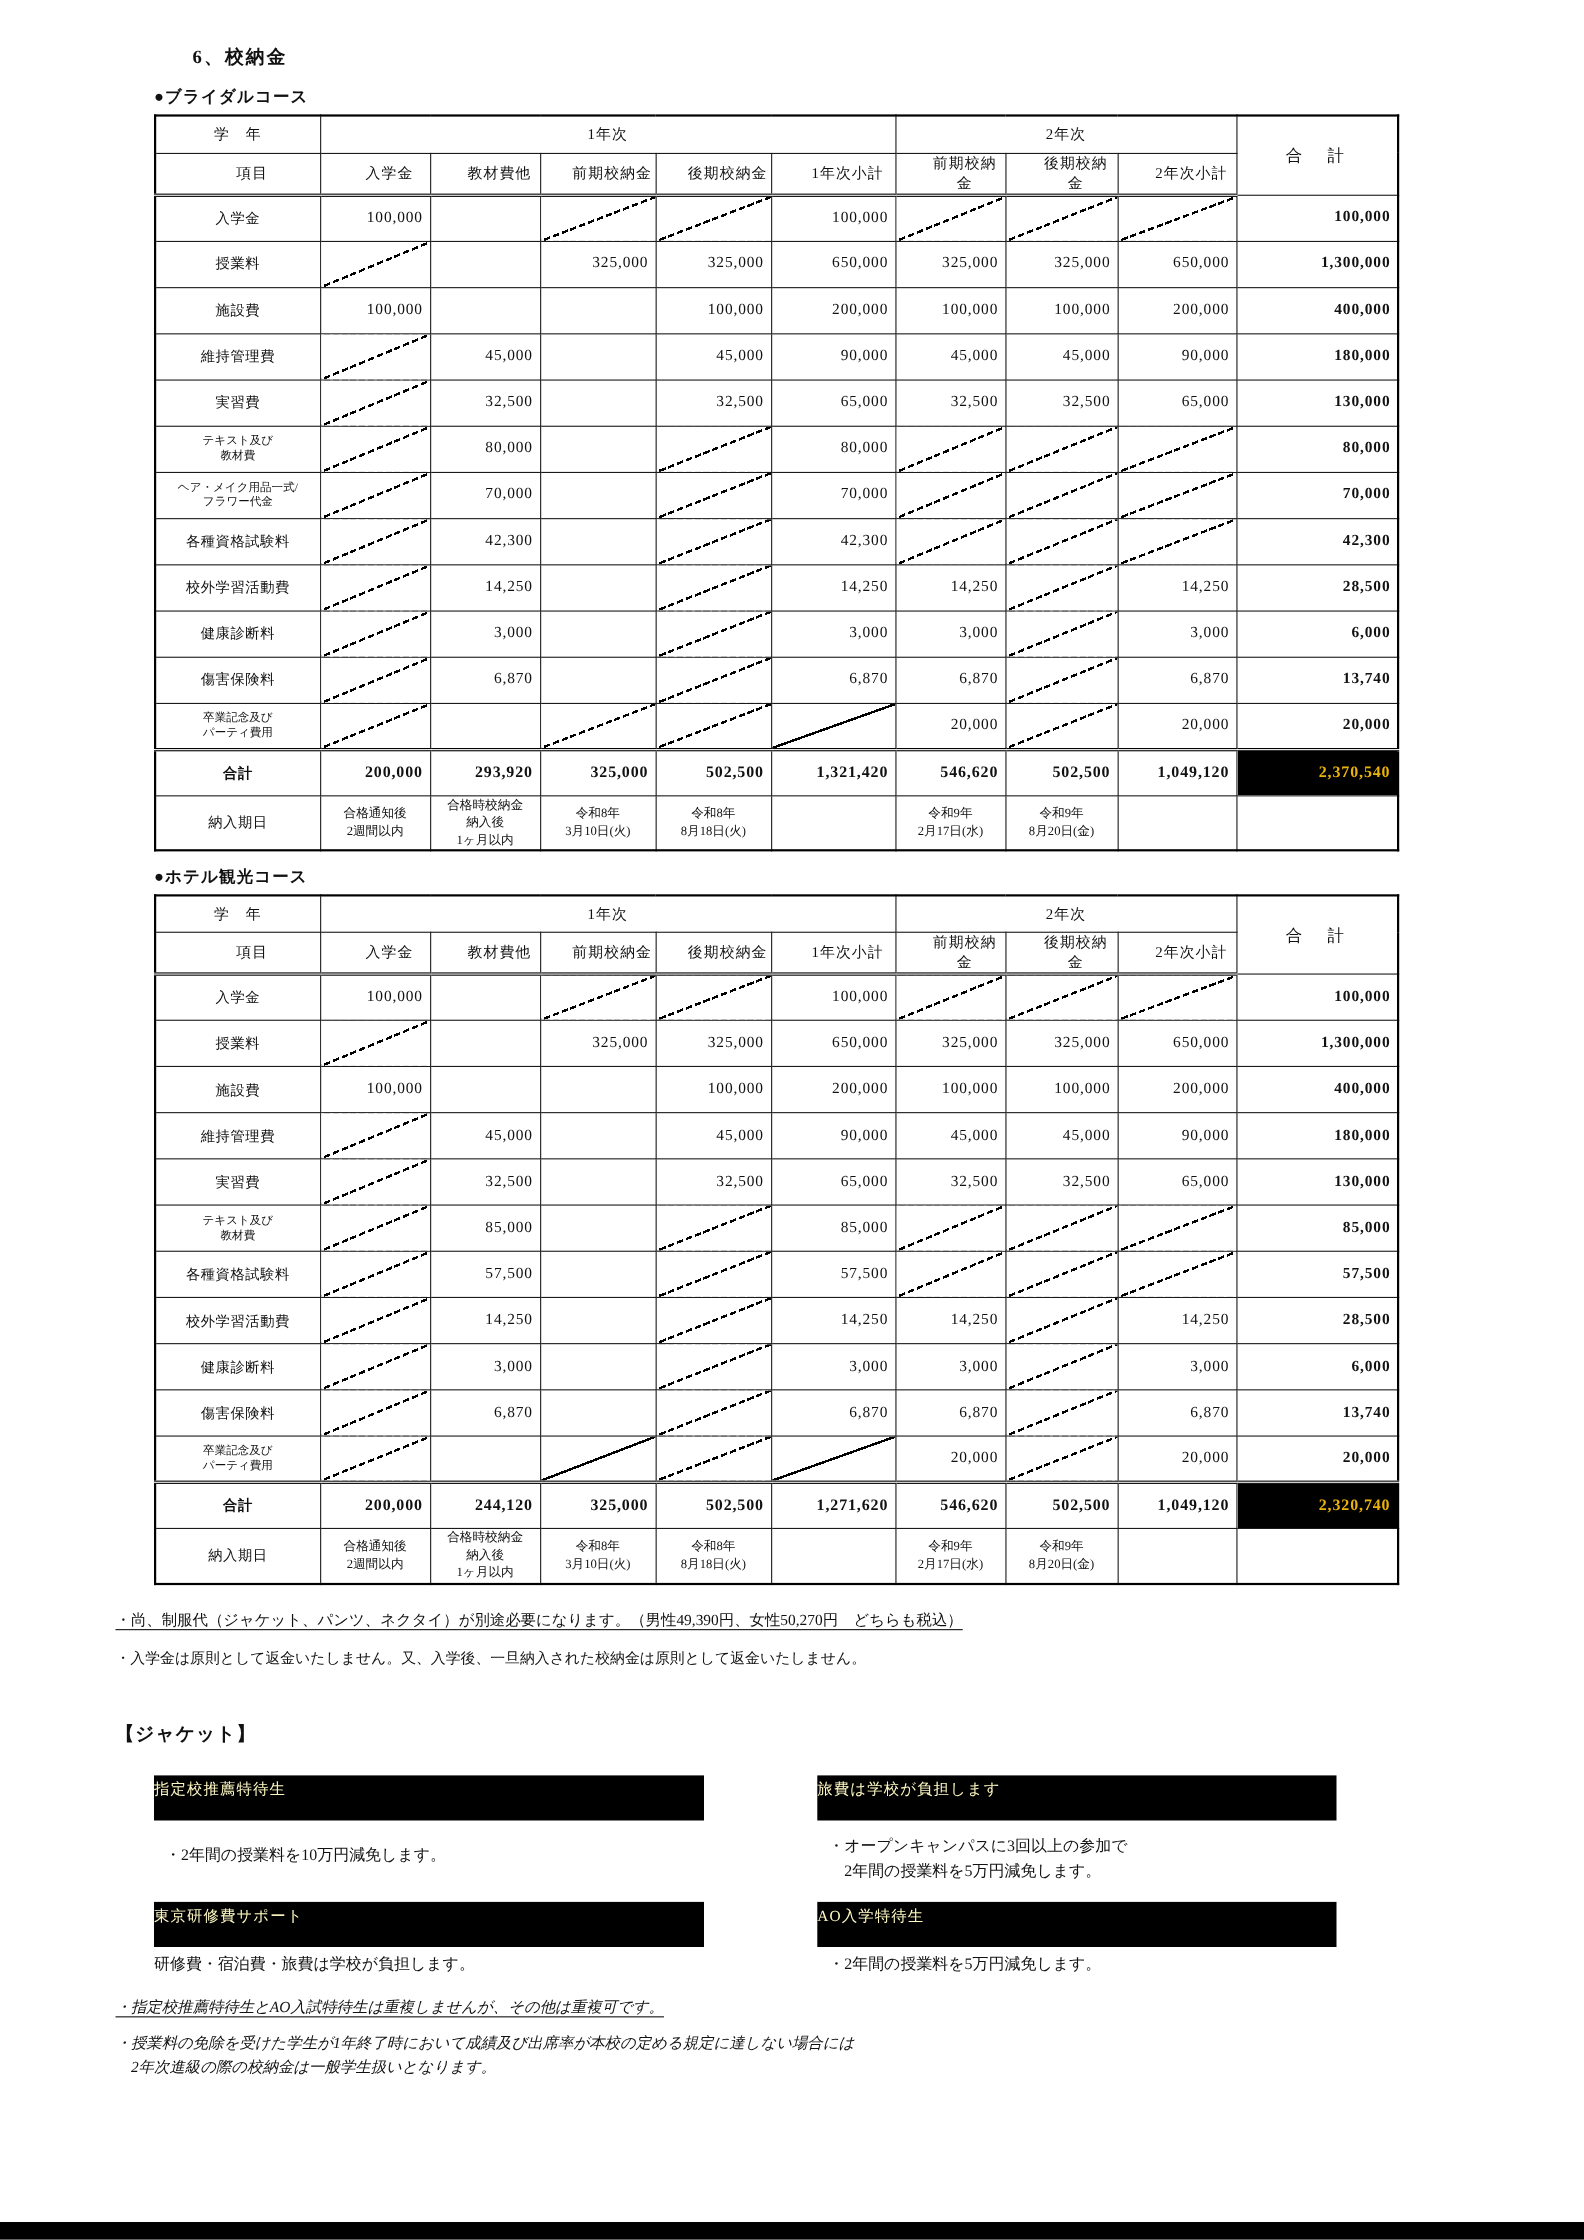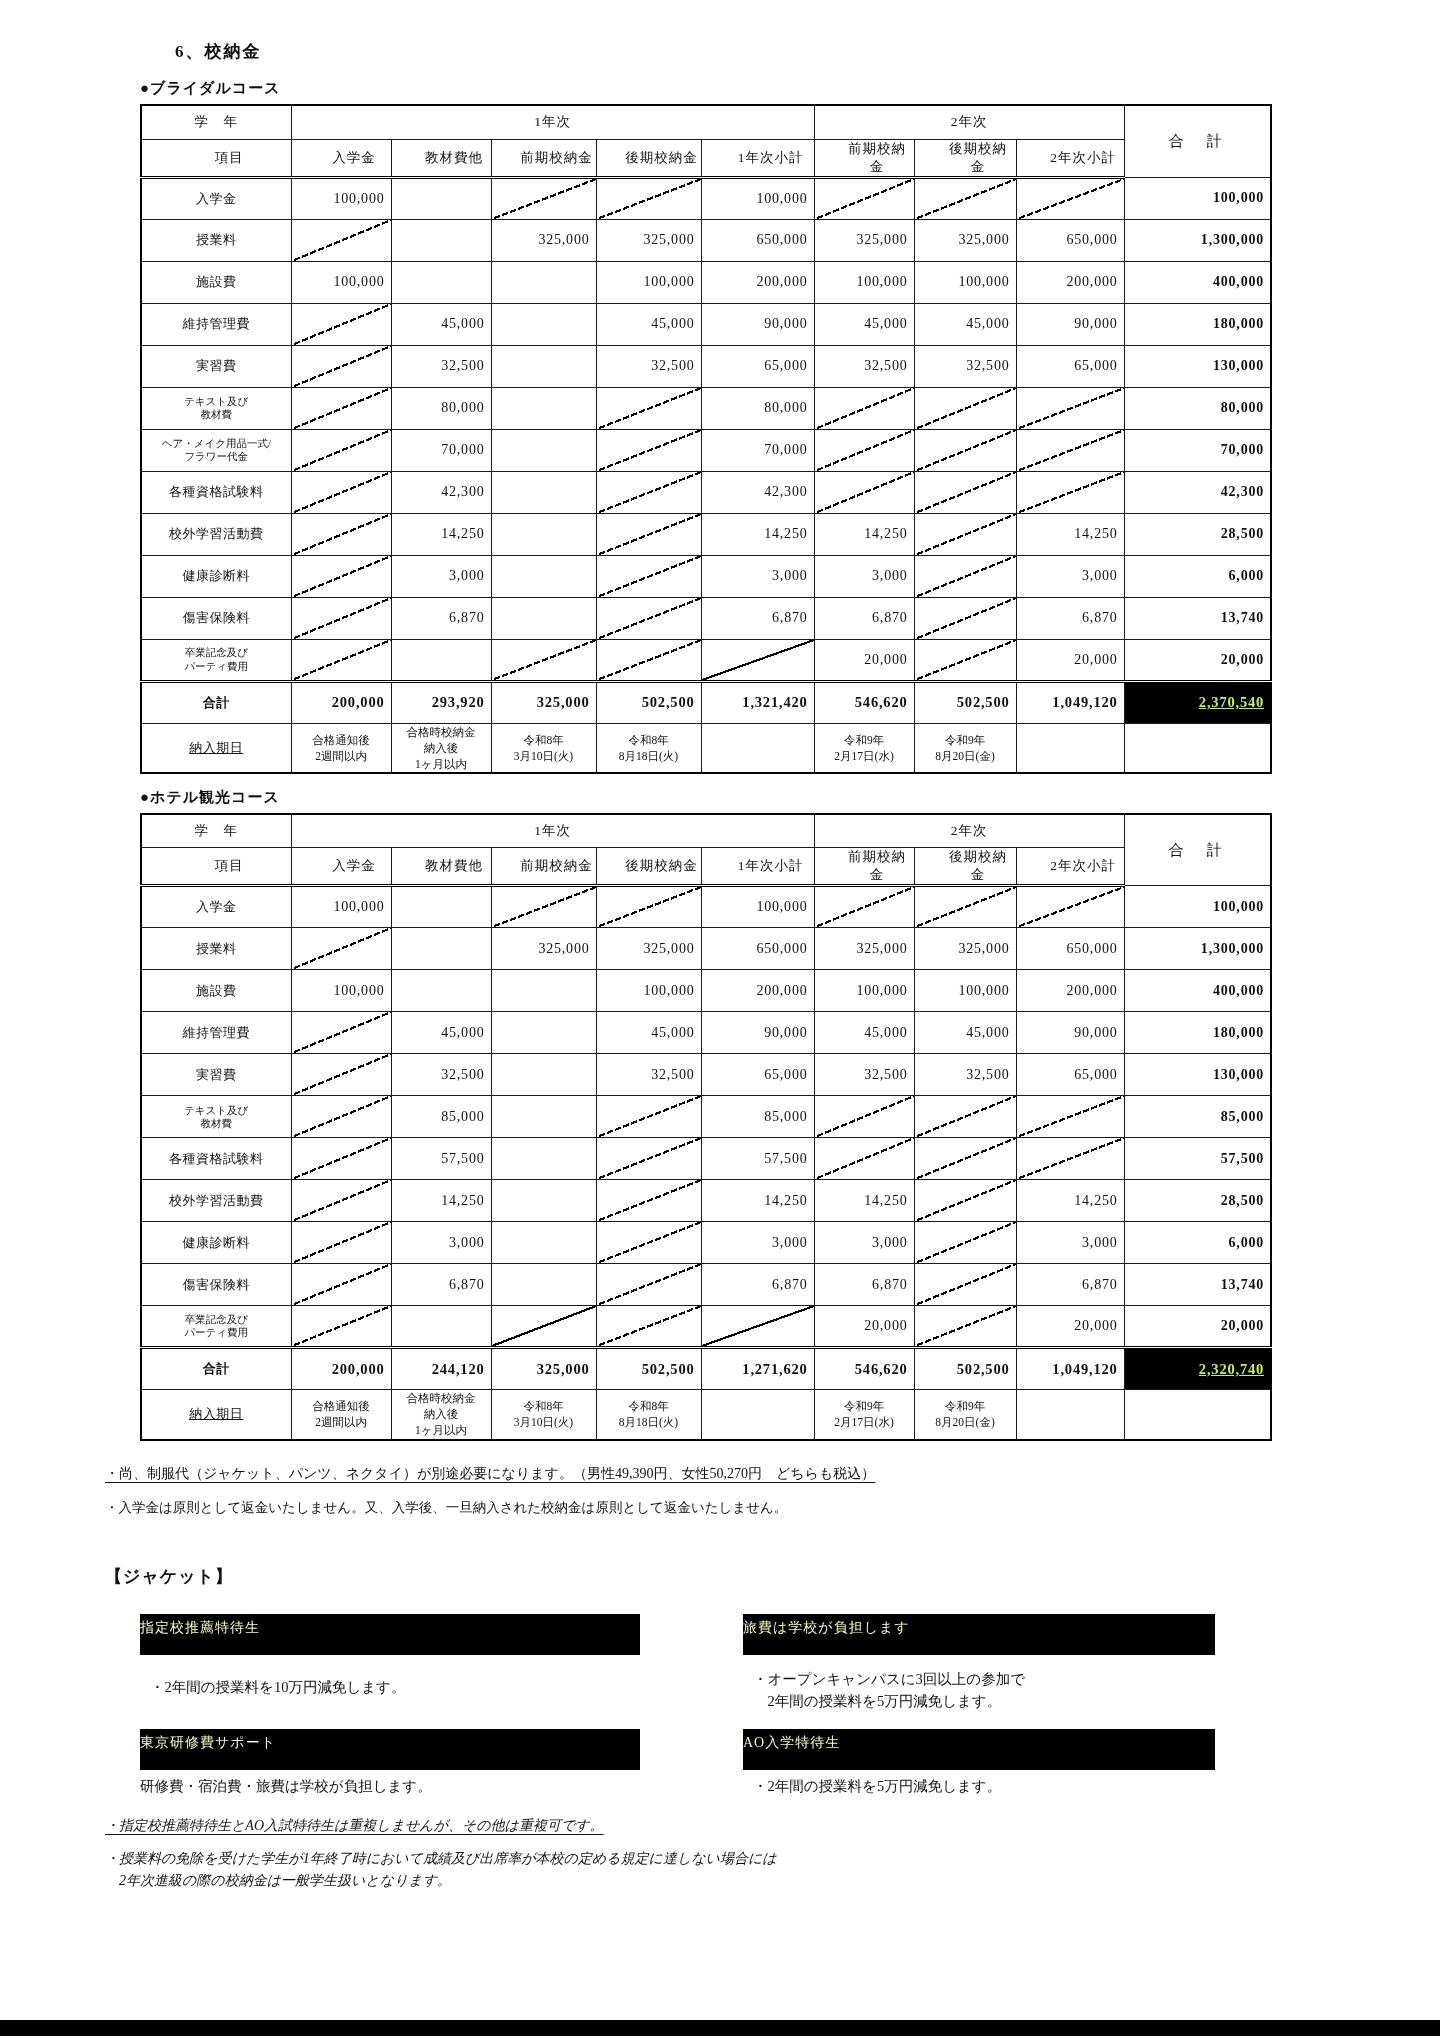--- a/index.html
+++ b/index.html
@@ -25,23 +25,23 @@
   .fee-table thead th{font-size:13.5px;text-align:center;letter-spacing:1px;padding:0 2px;}
   .fee-table thead tr:last-child th{border-bottom:3px double #000;padding-left:28px;}
   .fee-table th.total-head{font-size:15px;letter-spacing:4px;}
   .fee-table tbody tr{height:42px;}
   .fee-table th.row-label{font-size:13px;text-align:center;letter-spacing:0.5px;}
   .fee-table th.row-label.small-item{font-size:10.5px;line-height:1.25;white-space:pre-line;letter-spacing:0;}
   td.num{text-align:right;font-size:14px;letter-spacing:0.8px;}
   td.col-total{font-weight:bold;}
   tr.total-row{height:38px;}
   tr.total-row th,tr.total-row td{border-top:3px double #000;font-weight:bold;font-size:14.5px;}
-  td.grand{background:#000;color:#bef264;text-decoration:underline;}
+  td.grand{background:#000;color:#eab308;}
   tr.due-row{height:70px;}
-  tr.due-row th{font-size:13px;text-decoration:underline;}
+  tr.due-row th{font-size:13px;}
   td.due{font-size:11.5px;text-align:center;white-space:pre-line;line-height:1.4;letter-spacing:0;padding:0 2px;}
 
   
   td.diag::before{
     content:'';position:absolute;inset:0;
     background-image:linear-gradient(to bottom right,
       transparent calc(50% - 1.1px),#000 calc(50% - 1.1px),
       #000 calc(50% + 1.1px),transparent calc(50% + 1.1px));
   }
   td.diag.dash::after{

